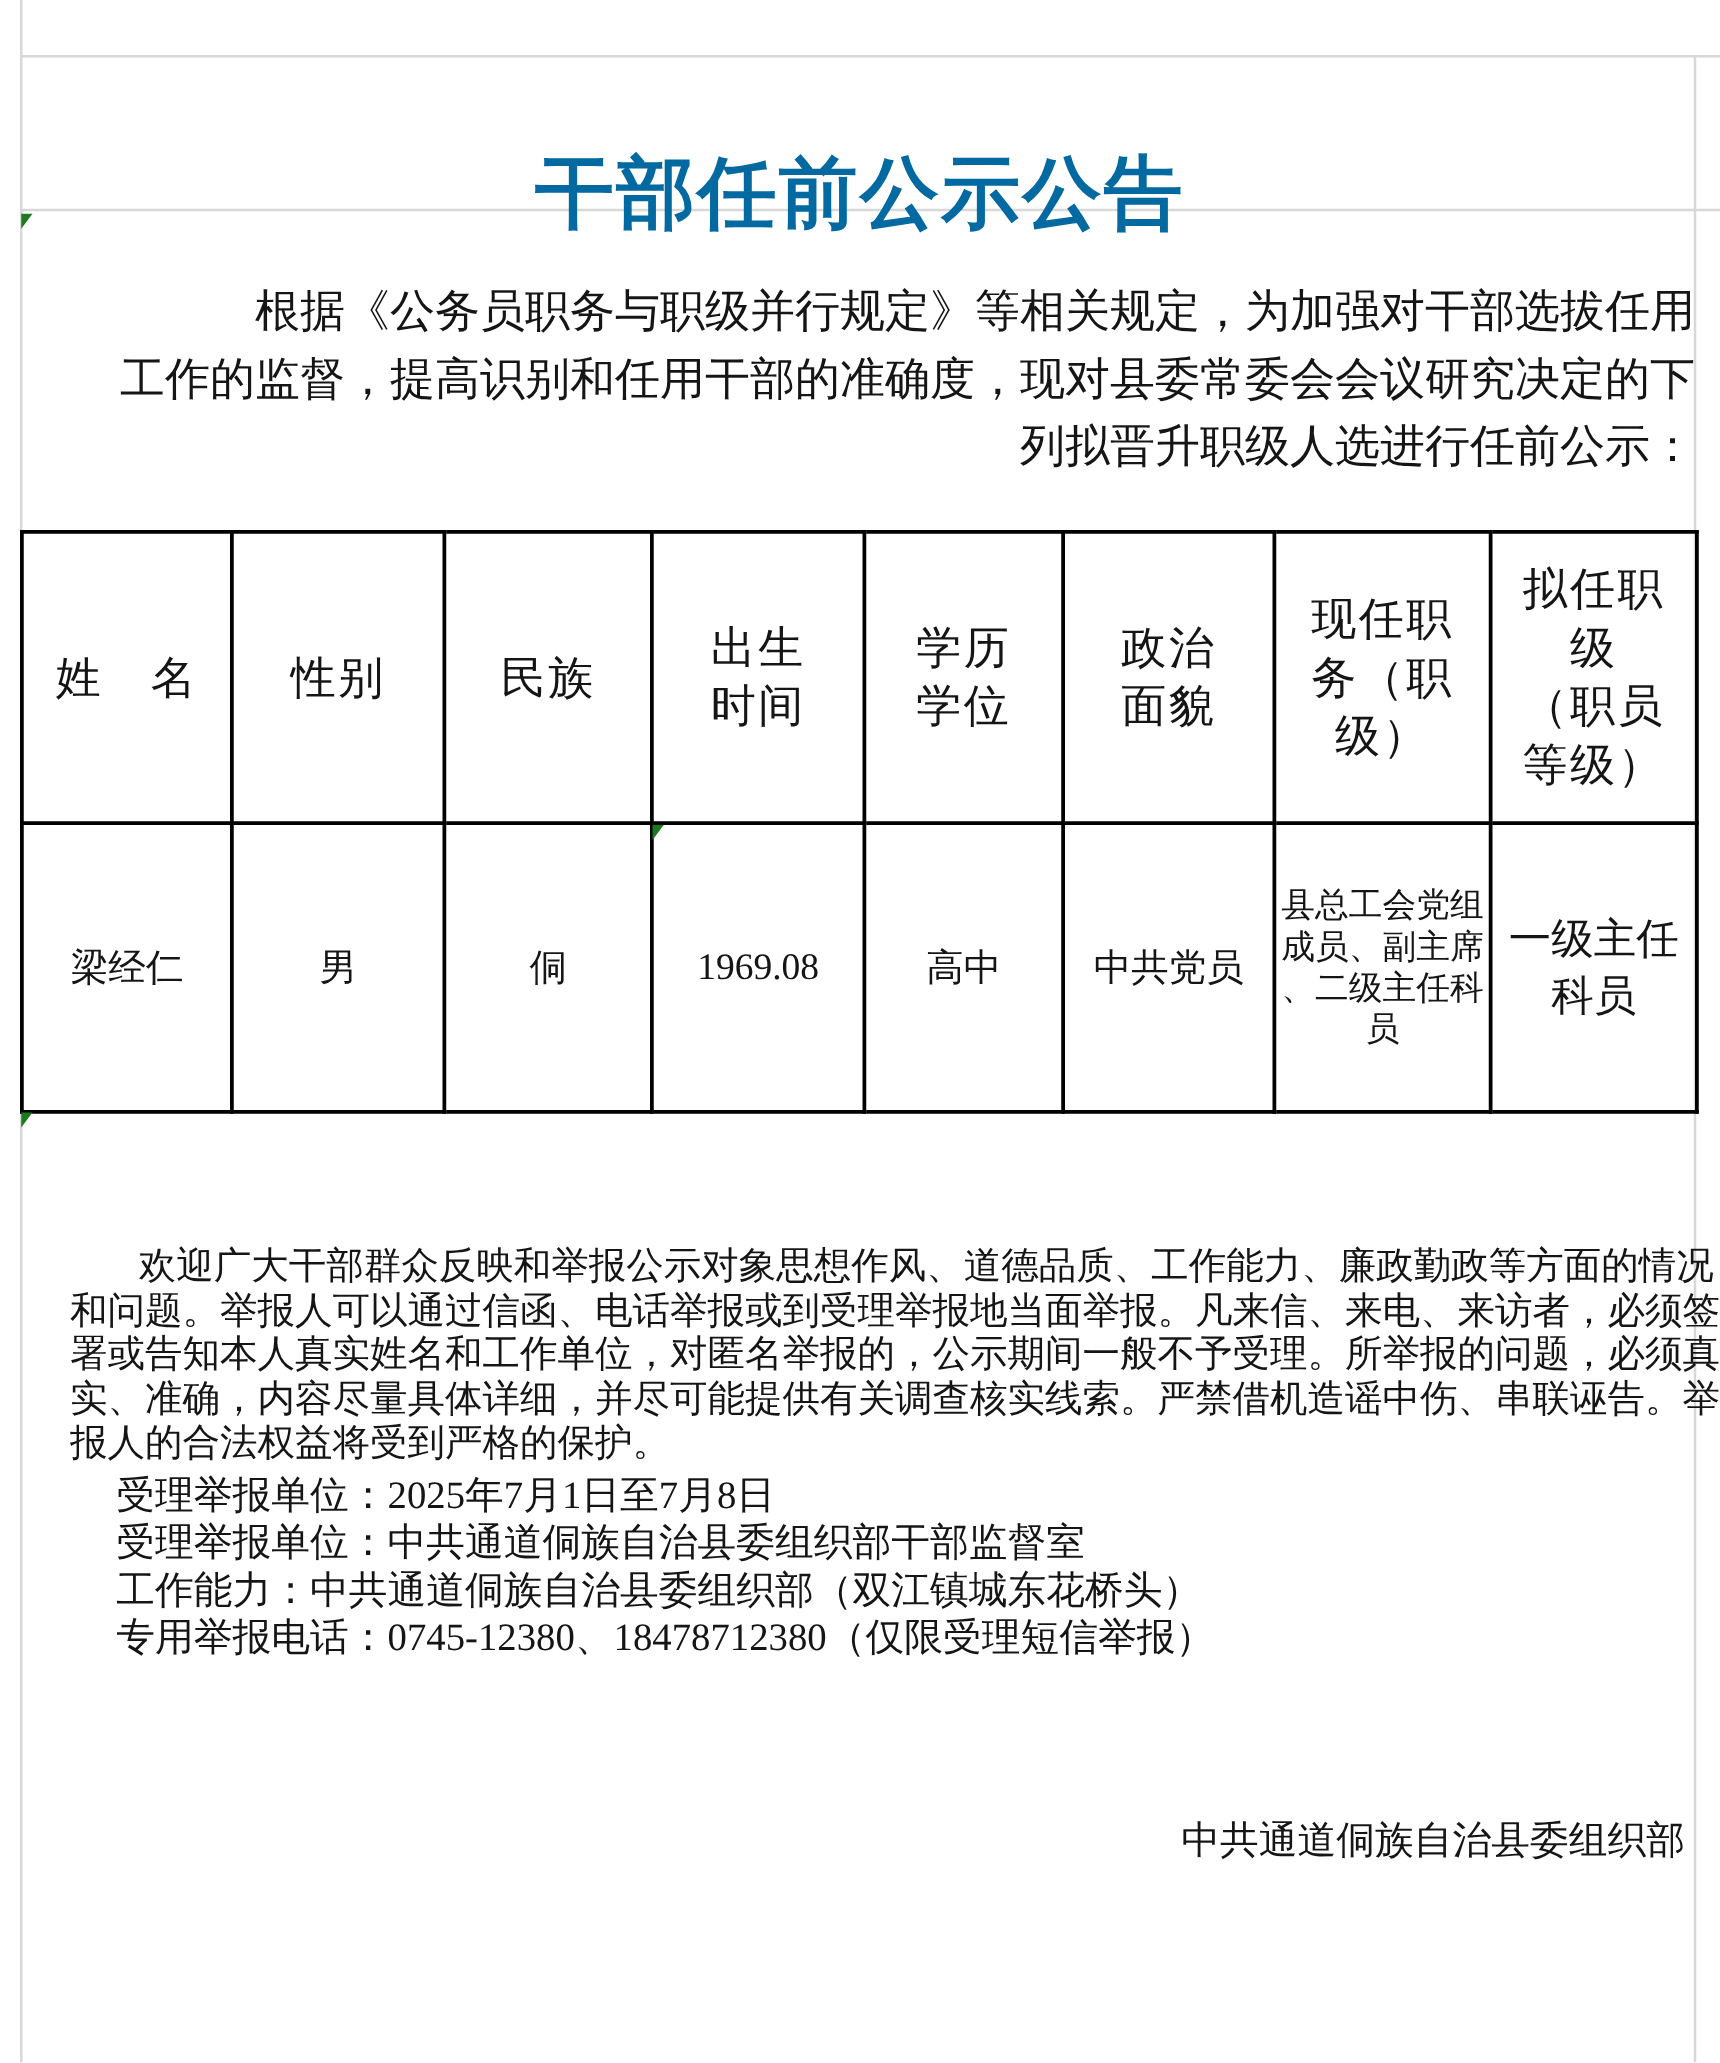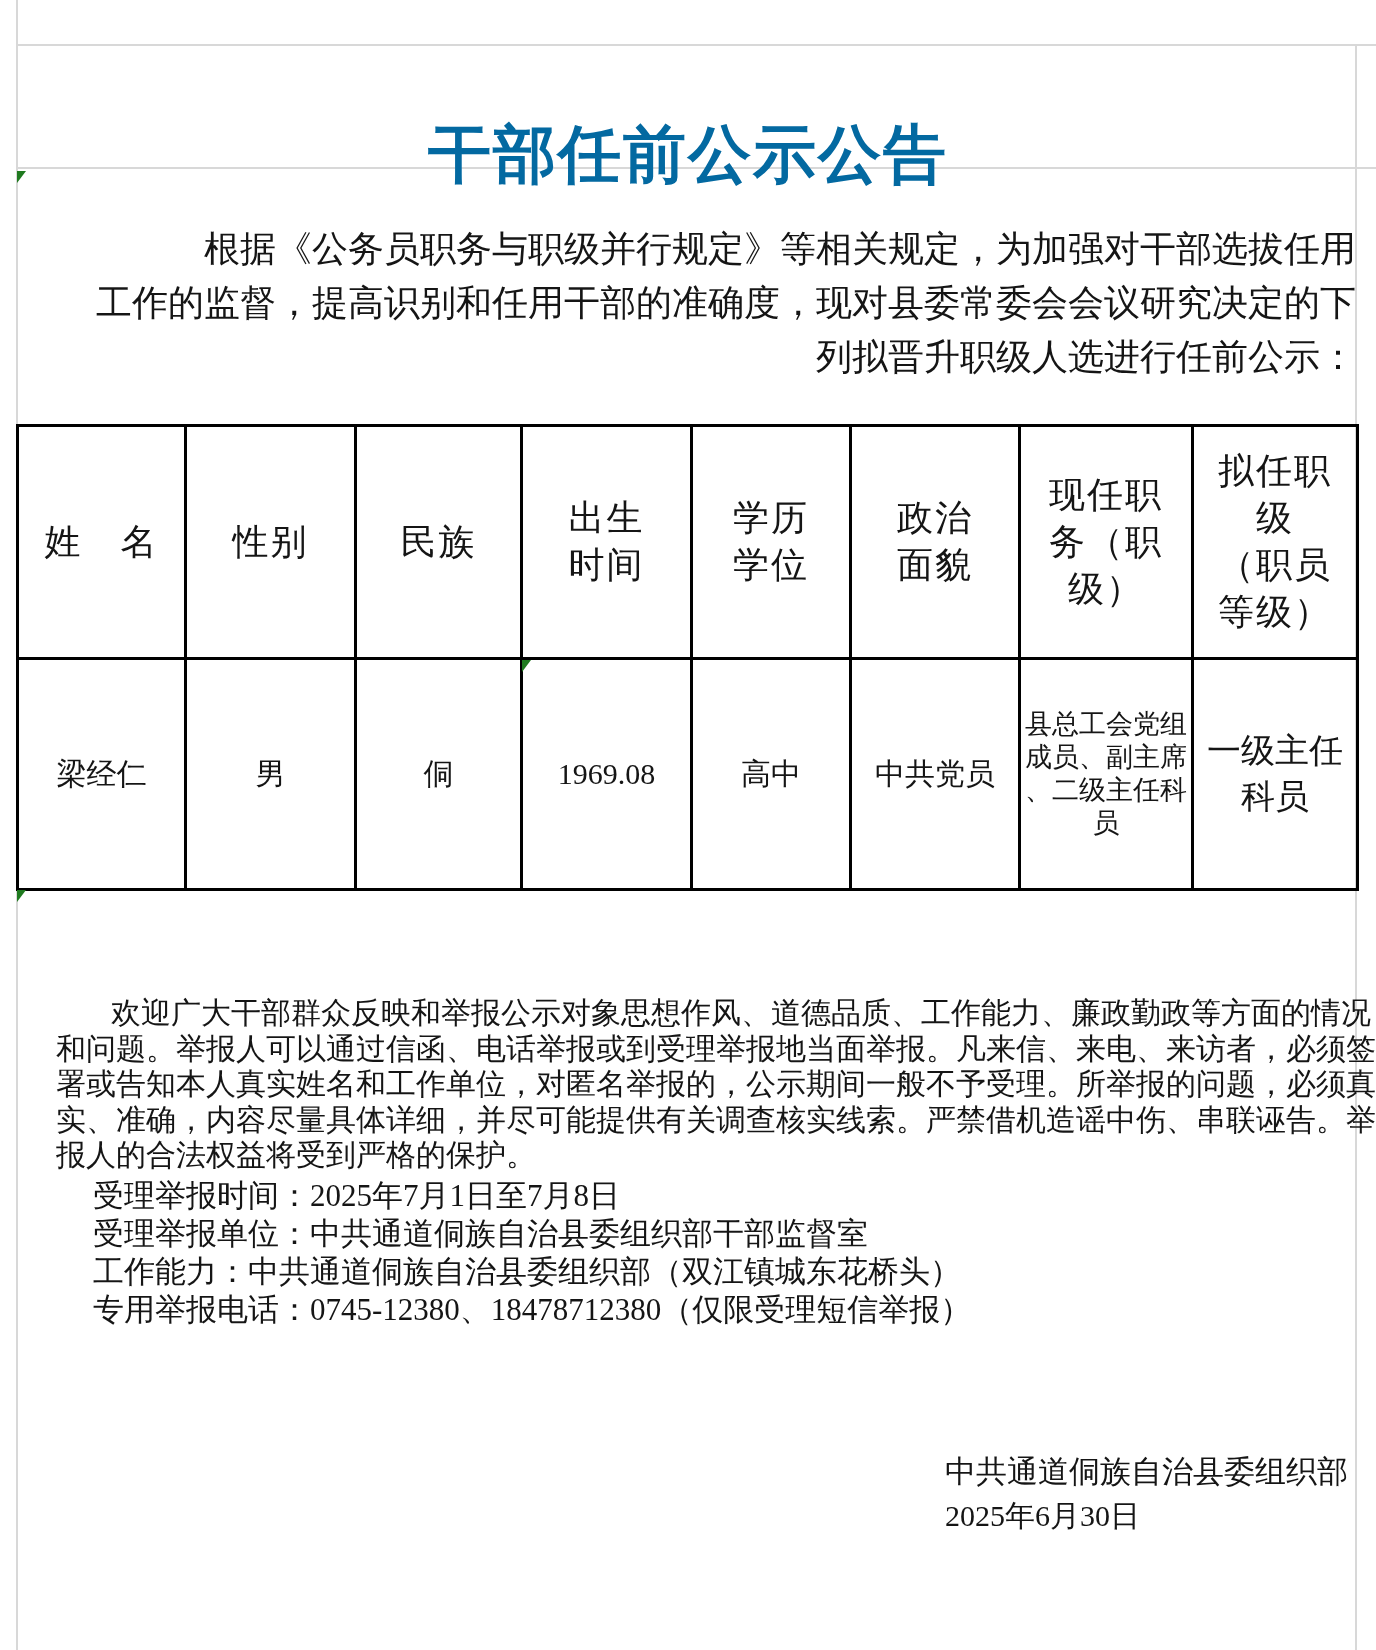--- a/index.html
+++ b/index.html
@@ -145,24 +145,23 @@
   <div class="tri tri-2"></div>
   <div class="tri tri-3"></div>
 
   <div class="notice">欢迎广大干部群众反映和举报公示对象思想作风、道德品质、工作能力、廉政勤政等方面的情况
 和问题。举报人可以通过信函、电话举报或到受理举报地当面举报。凡来信、来电、来访者，必须签
 署或告知本人真实姓名和工作单位，对匿名举报的，公示期间一般不予受理。所举报的问题，必须真
 实、准确，内容尽量具体详细，并尽可能提供有关调查核实线索。严禁借机造谣中伤、串联诬告。举
 报人的合法权益将受到严格的保护。</div>
 
   <div class="contacts">
-    <div>受理举报时间：2025年7月1日至7月8日</div>
+    <div>受理举报单位：2025年7月1日至7月8日</div>
     <div>受理举报单位：中共通道侗族自治县委组织部干部监督室</div>
     <div>工作能力：中共通道侗族自治县委组织部（双江镇城东花桥头）</div>
     <div>专用举报电话：0745-12380、18478712380（仅限受理短信举报）</div>
   </div>
 
   <div class="signature">
     <div class="org">中共通道侗族自治县委组织部</div>
-    <div class="date">2025年6月30日</div>
   </div>
 
 </div>
 
 </body></html>

